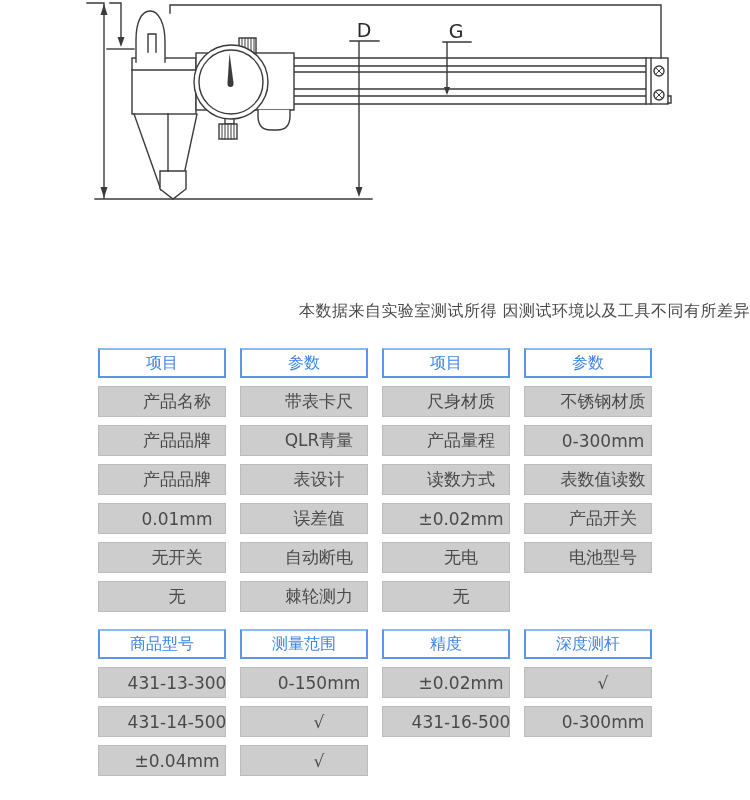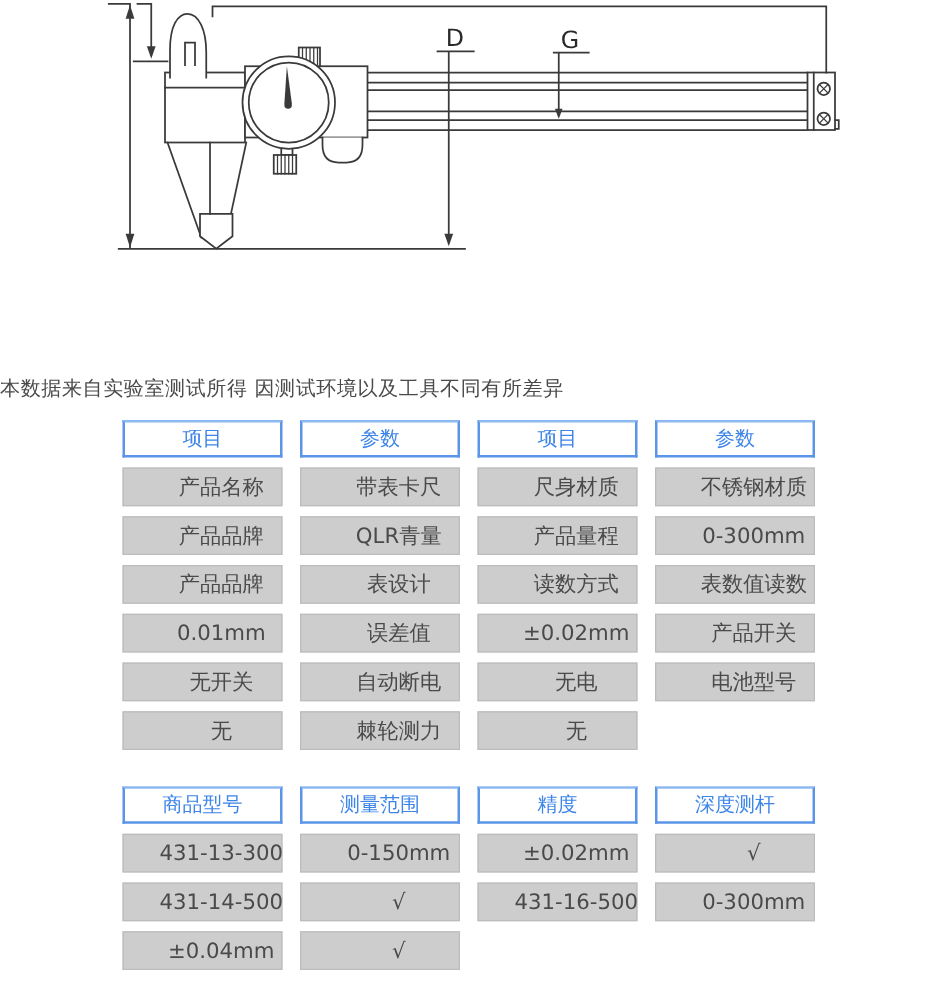--- a/index.html
+++ b/index.html
@@ -14,35 +14,35 @@
   }
   .drawing {
     position: absolute;
     top: 0; left: 0;
     width: 750px; height: 235px;
   }
   .note {
     position: absolute;
     top: 301px; left: 0;
     width: 750px;
-    text-align: left;
+    text-align: right;
     font-size: 16px;
     letter-spacing: 0.5px;
     color: #4a4a4a;
   }
   .grid {
     position: absolute;
     left: 98px;
     width: 554px;
     display: grid;
     grid-template-columns: repeat(4, 128px);
     column-gap: 14px;
     row-gap: 8px;
   }
-  .spec-grid { top: 336px; grid-template-rows: 30px repeat(6, 31px); }
+  .spec-grid { top: 348px; grid-template-rows: 30px repeat(6, 31px); }
   .model-grid { top: 629px; grid-template-rows: 30px repeat(3, 31px); }
   .hcell {
     background: #ffffff;
     border: 2px solid #5b95e8;
     border-top-color: #8db9f2;
     color: #3d85e8;
     font-size: 16px;
     display: flex; align-items: center; justify-content: center;
   }
   .cell {

